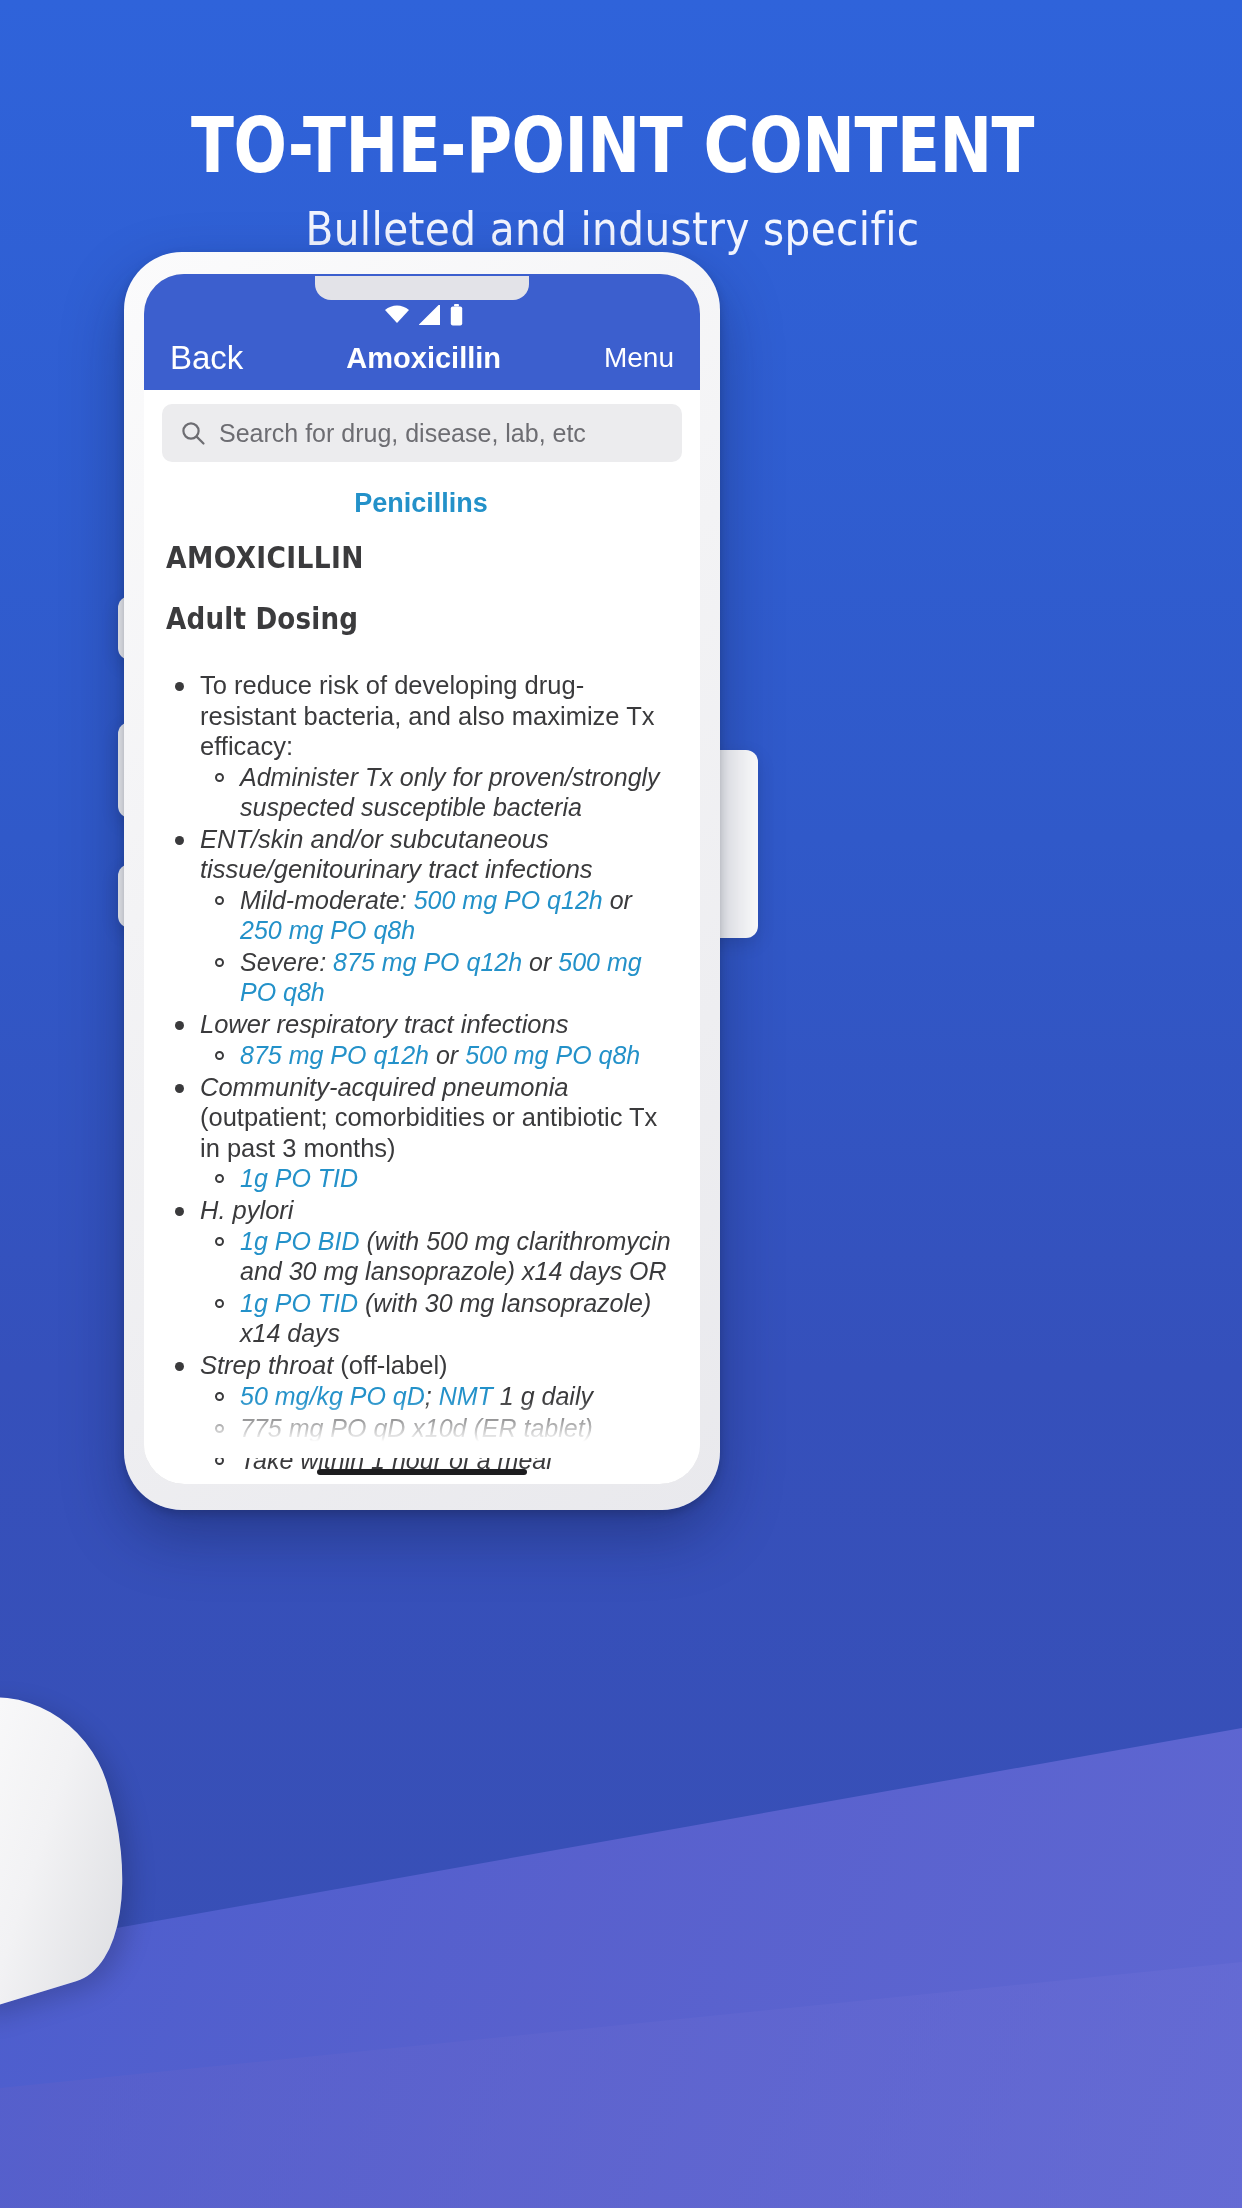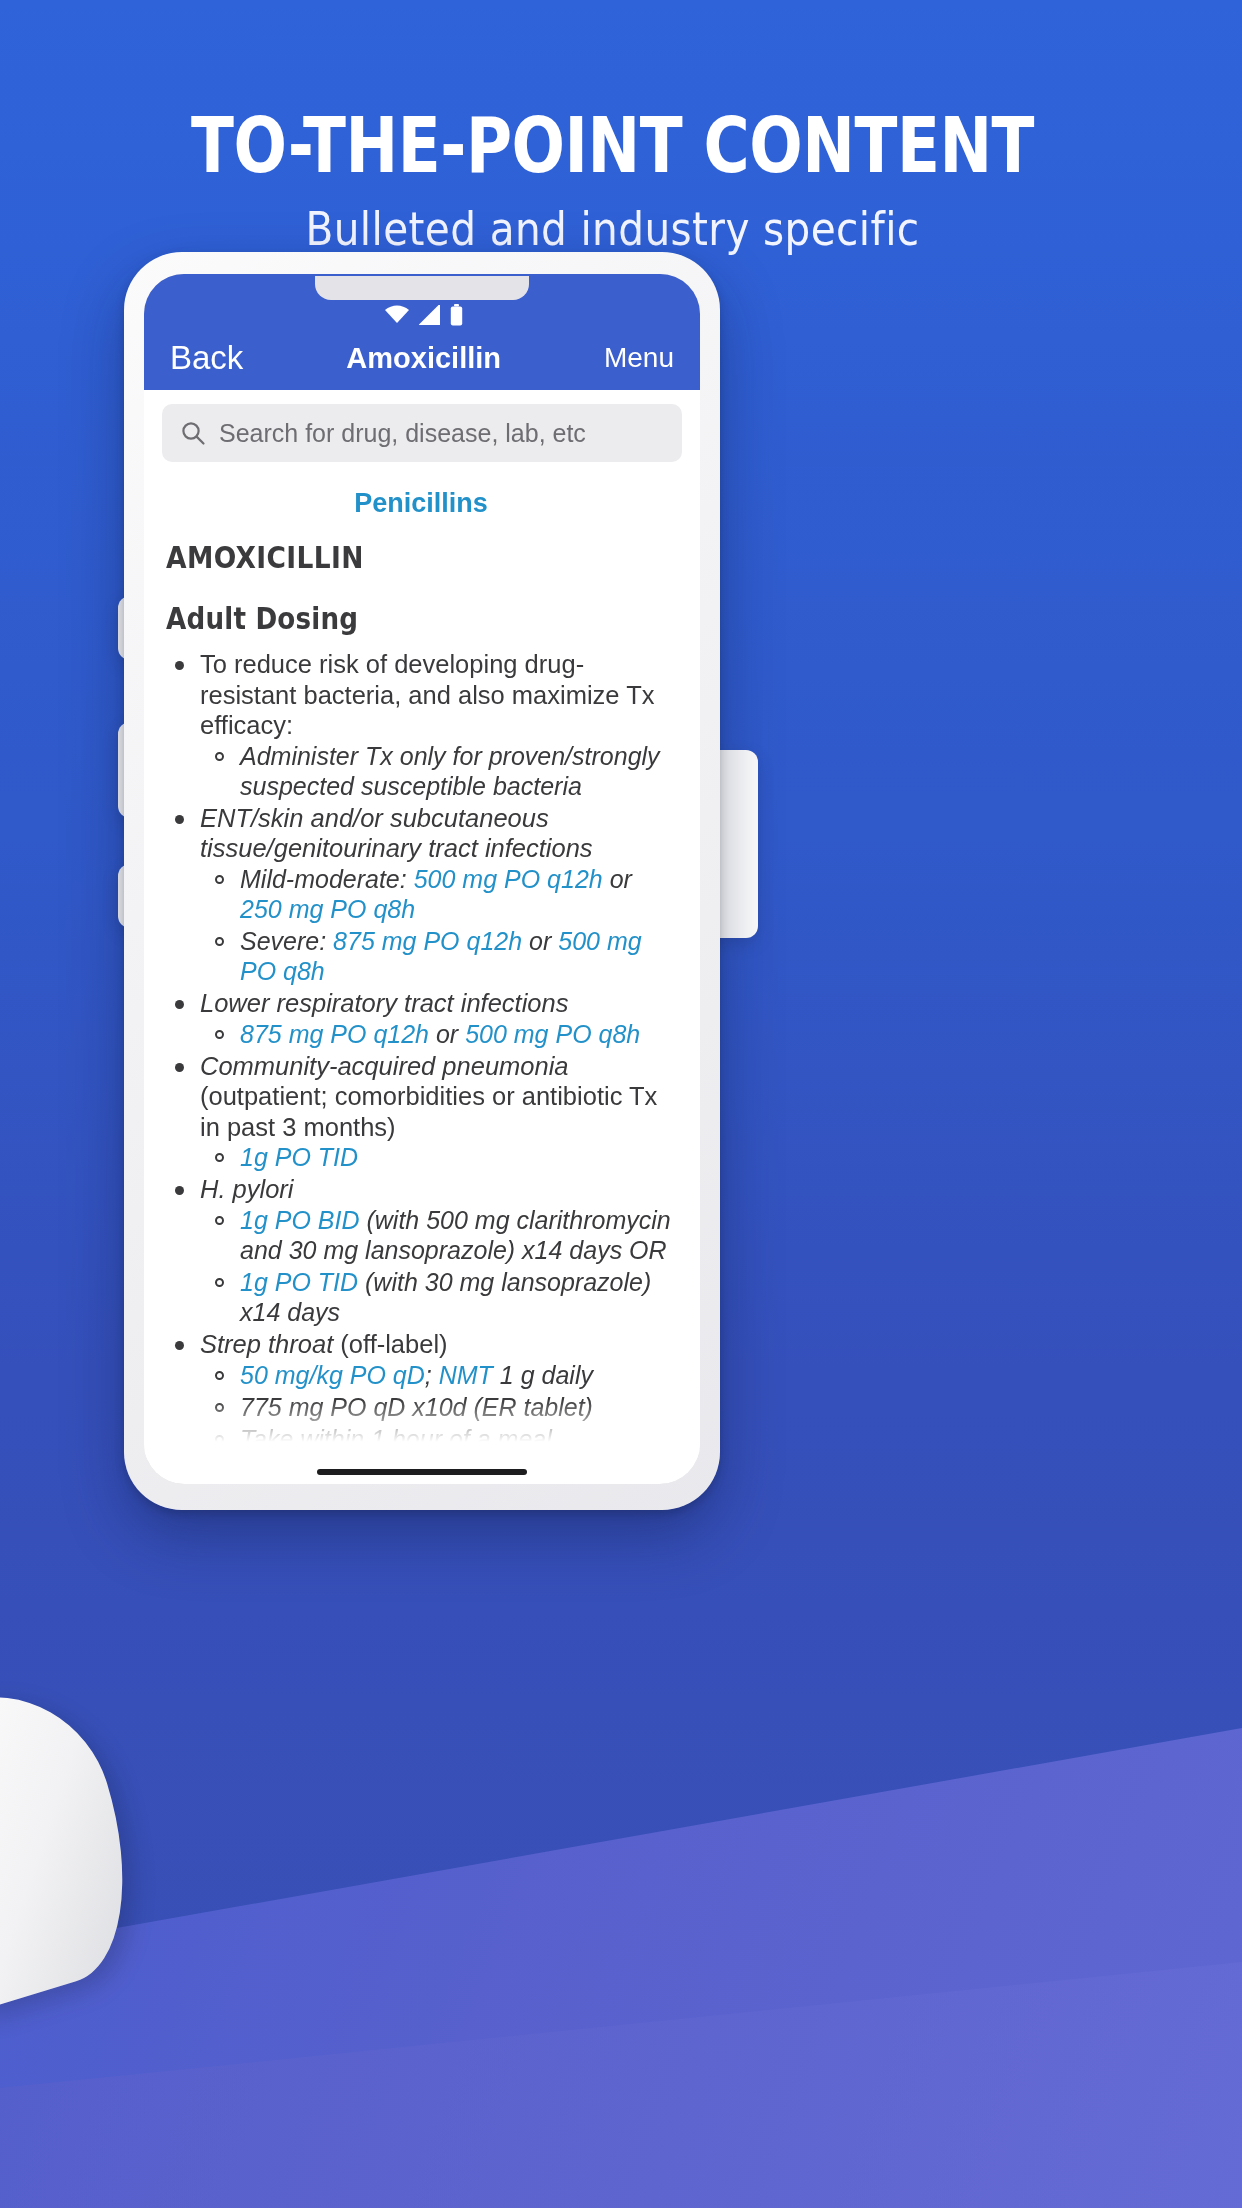--- a/index.html
+++ b/index.html
@@ -225,21 +225,21 @@
     font-family: "DejaVu Sans Condensed", "Liberation Sans Narrow", "Liberation Sans", sans-serif;
     font-weight: 700;
     font-size: 30px;
     color: #3b3b3d;
     margin-top: 26px;
     letter-spacing: .2px;
     transform: scaleX(.97);
     transform-origin: left;
   }
 
-  ul.lvl1 { list-style: none; margin-top: 13px; }
+  ul.lvl1 { list-style: none; margin-top: 34px; }
   ul.lvl1 > li {
     position: relative;
     padding-left: 34px;
     font-size: 25.5px;
     line-height: 1.20;
     margin-bottom: 2px;
   }
   ul.lvl1 > li::before {
     content: "";
     position: absolute;

